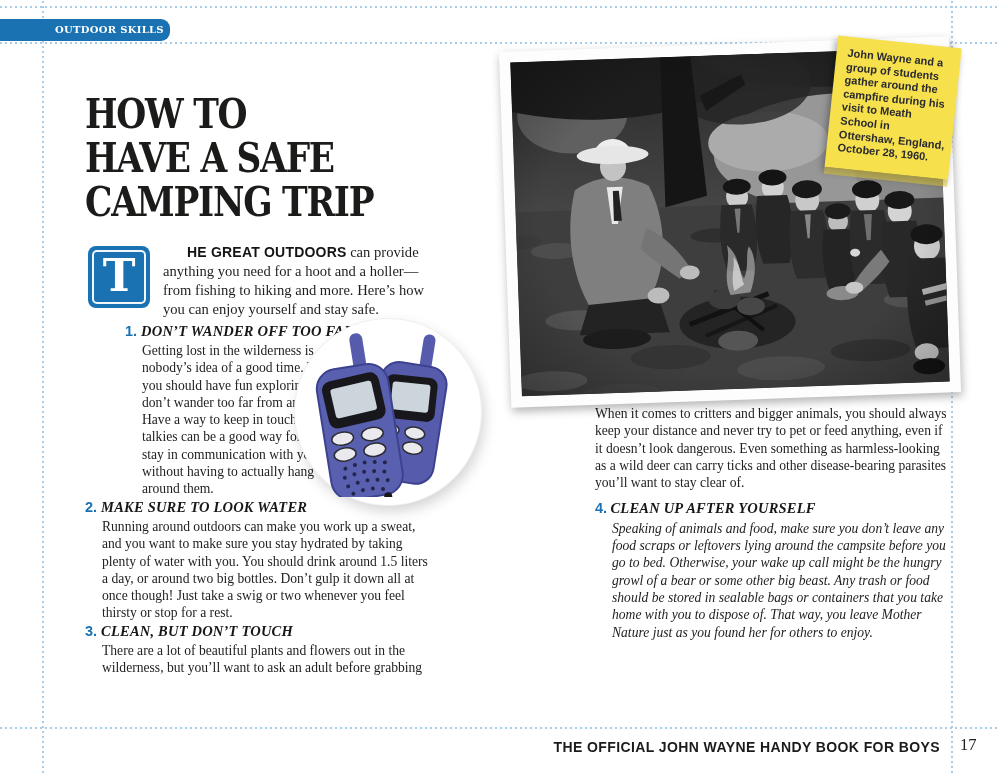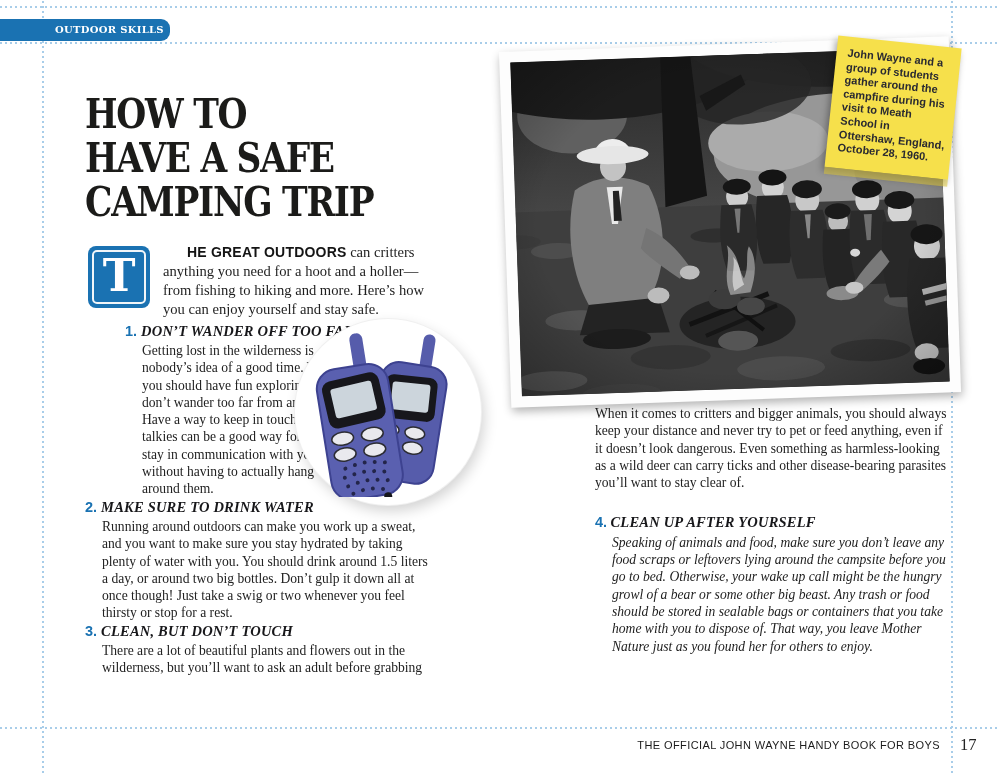--- a/index.html
+++ b/index.html
@@ -69,26 +69,26 @@
     box-shadow:-2px 4px 7px rgba(0,0,0,.35); z-index:4;
     font-family:"Liberation Sans", sans-serif; font-weight:bold;
     font-size:11px; line-height:13.6px; color:#2a2a31; }
   .note::after { content:""; position:absolute; left:0; bottom:-7px; width:100%; height:7px;
     background:#d8c23a; opacity:.55; }
 
   
   .rightcol { position:absolute; left:595px; top:405px; width:356px;
     font-size:13.6px; line-height:17.3px; color:#222; }
   .rightcol p + p { text-indent:15px; }
-  .tip4 { margin-top:23px; }
+  .tip4 { margin-top:9px; }
   .tip4 .tip-body { margin-top:2px;font-style:italic; }
 
   
   .footer-title { position:absolute; left:300px; top:739px; width:640px; text-align:right;
-    font-family:"Liberation Sans", sans-serif; font-weight:normal; font-size:11px;
+    font-family:"Liberation Sans", sans-serif; font-weight:bold; font-size:14px;
     letter-spacing:.4px; color:#1b1b1b; }
   .page-number { position:absolute; left:960px; top:735px;
     font-family:"Liberation Serif", serif; font-size:16.5px; color:#222; }
 </style>
 </head>
 <body>
 
 <div class="page">
 
   <div class="hguide" style="top:6px"></div>
@@ -102,35 +102,35 @@
   <h1 class="title">
     <span style="display:block">HOW TO</span>
     <span style="display:block">HAVE A SAFE</span>
     <span style="display:block">CAMPING TRIP</span>
   </h1>
 
   <div class="intro">
     <div class="dropcap">
       <span>T</span>
     </div>
-    <span class="intro-lead">HE GREAT OUTDOORS</span><span> can critters anything you need for a hoot and a holler—from fishing to hiking and more. Here’s how you can enjoy yourself and stay safe.</span>
+    <span class="intro-lead">HE GREAT OUTDOORS</span><span> can provide anything you need for a hoot and a holler—from fishing to hiking and more. Here’s how you can enjoy yourself and stay safe.</span>
   </div>
 
   <div class="tip" id="tip1">
     <div class="tip-head">
       <span class="tip-num">1.</span>
       <span class="tip-title">DON’T WANDER OFF TOO FAR</span>
     </div>
     <div class="tip-body"><div class="circle-spacer"></div><span>Getting lost in the wilderness is nobody’s idea of a good time. While you should have fun exploring nature, don’t wander too far from an adult. Have a way to keep in touch: Walkie-talkies can be a good way for you to stay in communication with your adult without having to actually hang around them.</span></div>
   </div>
 
   <div class="tip" id="tip2">
     <div class="tip-head">
       <span class="tip-num">2.</span>
-      <span class="tip-title">MAKE SURE TO DRINK WATER</span>
+      <span class="tip-title">MAKE SURE TO LOOK WATER</span>
     </div>
     <div class="tip-body">Running around outdoors can make you work up a sweat, and you want to make sure you stay hydrated by taking plenty of water with you. You should drink around 1.5 liters a day, or around two big bottles. Don’t gulp it down all at once though! Just take a swig or two whenever you feel thirsty or stop for a rest.</div>
   </div>
 
   <div class="tip" id="tip3">
     <div class="tip-head">
       <span class="tip-num">3.</span>
       <span class="tip-title">CLEAN, BUT DON’T TOUCH</span>
     </div>
     <div class="tip-body">There are a lot of beautiful plants and flowers out in the wilderness, but you’ll want to ask an adult before grabbing</div>

